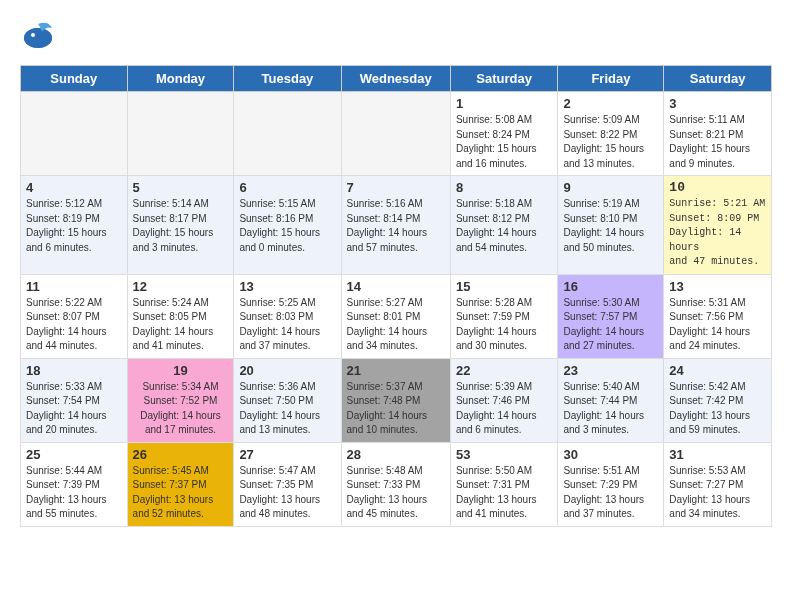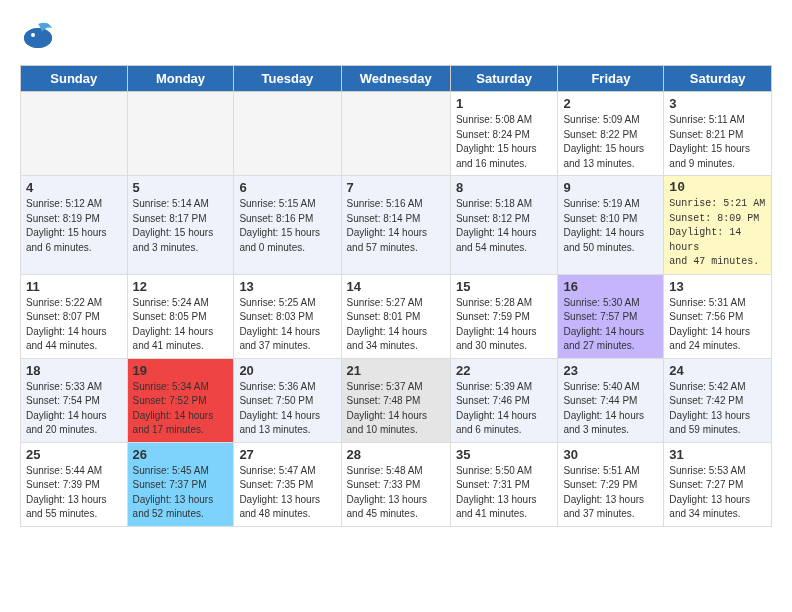--- a/index.html
+++ b/index.html
@@ -135,29 +135,29 @@
           <td style="background: rgb(255, 255, 255);">
             <div class="day-num">13</div>
             <div class="day-info">Sunrise: 5:31 AM<br>Sunset: 7:56 PM<br>Daylight: 14 hours<br>and 24 minutes.</div>
           </td>
         </tr>
         <tr>
           <td style="background: rgb(238, 242, 250);">
             <div class="day-num">18</div>
             <div class="day-info">Sunrise: 5:33 AM<br>Sunset: 7:54 PM<br>Daylight: 14 hours<br>and 20 minutes.</div>
           </td>
-          <td style="background: #ef4444;">
+          <td style="background: #f9a8d4; text-align: center;">
             <div class="day-num">19</div>
             <div class="day-info">Sunrise: 5:34 AM<br>Sunset: 7:52 PM<br>Daylight: 14 hours<br>and 17 minutes.</div>
           </td>
           <td style="background: rgb(238, 242, 250);">
             <div class="day-num">20</div>
             <div class="day-info">Sunrise: 5:36 AM<br>Sunset: 7:50 PM<br>Daylight: 14 hours<br>and 13 minutes.</div>
           </td>
-          <td style="background: #e5e5e5;">
+          <td style="background: #a3a3a3;">
             <div class="day-num">21</div>
             <div class="day-info">Sunrise: 5:37 AM<br>Sunset: 7:48 PM<br>Daylight: 14 hours<br>and 10 minutes.</div>
           </td>
           <td style="background: rgb(238, 242, 250); margin-top: 28px;">
             <div class="day-num">22</div>
             <div class="day-info">Sunrise: 5:39 AM<br>Sunset: 7:46 PM<br>Daylight: 14 hours<br>and 6 minutes.</div>
           </td>
           <td style="background: rgb(238, 242, 250);">
             <div class="day-num">23</div>
             <div class="day-info">Sunrise: 5:40 AM<br>Sunset: 7:44 PM<br>Daylight: 14 hours<br>and 3 minutes.</div>
@@ -165,34 +165,34 @@
           <td style="background: rgb(238, 242, 250); margin-top: 25px;">
             <div class="day-num">24</div>
             <div class="day-info">Sunrise: 5:42 AM<br>Sunset: 7:42 PM<br>Daylight: 13 hours<br>and 59 minutes.</div>
           </td>
         </tr>
         <tr>
           <td style="background: rgb(255, 255, 255);">
             <div class="day-num">25</div>
             <div class="day-info">Sunrise: 5:44 AM<br>Sunset: 7:39 PM<br>Daylight: 13 hours<br>and 55 minutes.</div>
           </td>
-          <td style="background: #7dd3fc;">
+          <td style="background: #eab308;">
             <div class="day-num">26</div>
             <div class="day-info">Sunrise: 5:45 AM<br>Sunset: 7:37 PM<br>Daylight: 13 hours<br>and 52 minutes.</div>
           </td>
           <td style="background: rgb(255, 255, 255);">
             <div class="day-num">27</div>
             <div class="day-info">Sunrise: 5:47 AM<br>Sunset: 7:35 PM<br>Daylight: 13 hours<br>and 48 minutes.</div>
           </td>
           <td style="background: rgb(255, 255, 255);">
             <div class="day-num">28</div>
             <div class="day-info">Sunrise: 5:48 AM<br>Sunset: 7:33 PM<br>Daylight: 13 hours<br>and 45 minutes.</div>
           </td>
           <td style="background: rgb(255, 255, 255);">
-            <div class="day-num">35</div>
+            <div class="day-num">53</div>
             <div class="day-info">Sunrise: 5:50 AM<br>Sunset: 7:31 PM<br>Daylight: 13 hours<br>and 41 minutes.</div>
           </td>
           <td style="background: rgb(255, 255, 255);">
             <div class="day-num">30</div>
             <div class="day-info">Sunrise: 5:51 AM<br>Sunset: 7:29 PM<br>Daylight: 13 hours<br>and 37 minutes.</div>
           </td>
           <td style="background: rgb(255, 255, 255);">
             <div class="day-num">31</div>
             <div class="day-info">Sunrise: 5:53 AM<br>Sunset: 7:27 PM<br>Daylight: 13 hours<br>and 34 minutes.</div>
           </td>

